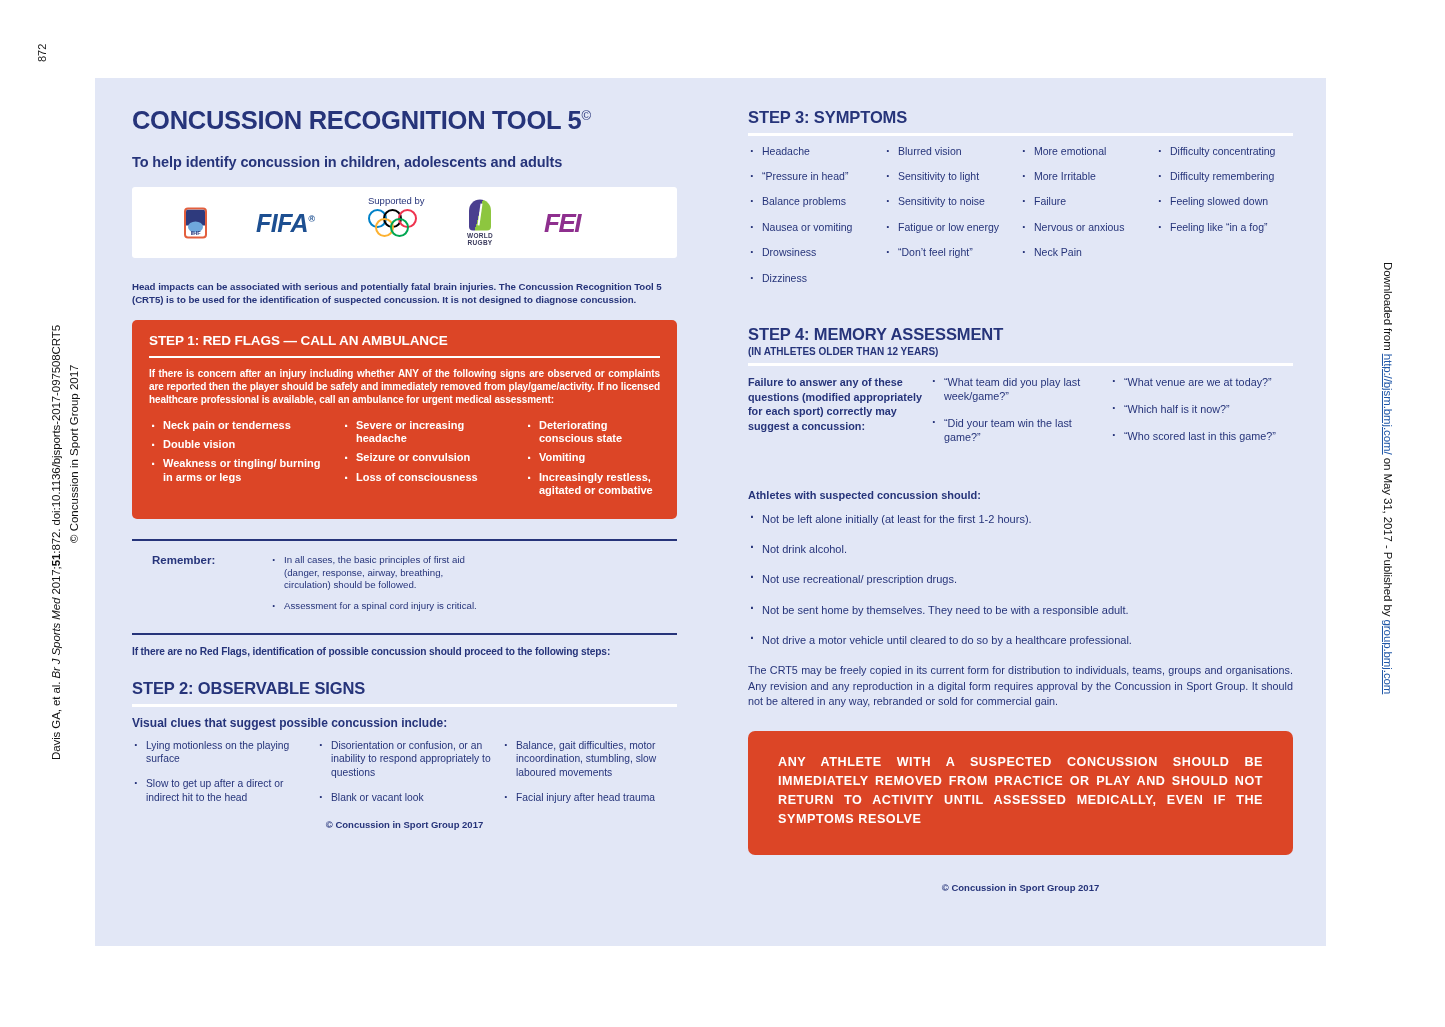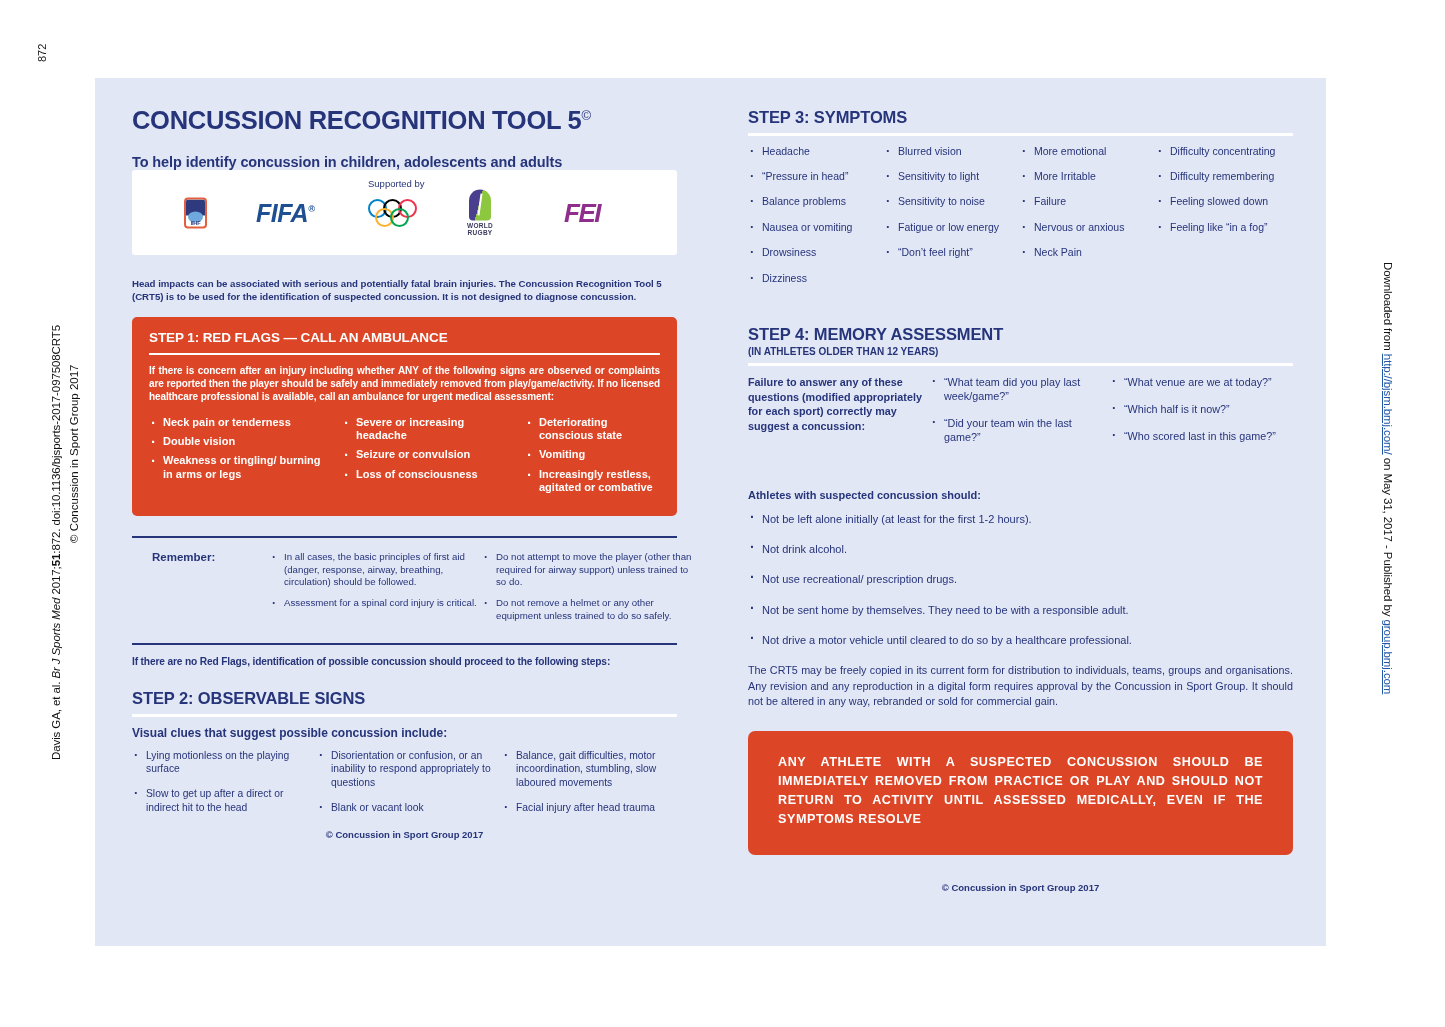--- a/index.html
+++ b/index.html
@@ -54,37 +54,37 @@
     letter-spacing: -0.3px; margin-top: 28px;
   }
   h1.title sup { font-size: 13px; vertical-align: super; font-weight: normal; }
   .subtitle {
     font-size: 14.5px; font-weight: bold; color: #26347a;
     margin-top: 19px; letter-spacing: -0.1px;
   }
 
   
   .logo-strip {
-    background: #ffffff; border-radius: 3px;
-    height: 85px; position: relative;
+    margin-top: 17px; background: #ffffff; border-radius: 3px;
+    height: 71px; position: relative;
   }
   .supported-by {
     position: absolute; left: 236px; top: 8px;
     font-size: 9.5px; color: #26347a;
   }
   .logo { position: absolute; top: 50%; transform: translateY(-50%); }
   .logo-iihf { left: 52px; }
   .logo-fifa { left: 124px; font-size: 25px; font-weight: bold; color: #1d4f91;
                letter-spacing: -0.5px; font-style: italic; }
   .logo-fifa sup { font-size: 9px; vertical-align: super; }
   .logo-olympic { left: 236px; }
   .logo-rugby { left: 335px; text-align: center; }
   .logo-rugby .wr-label { font-size: 6.5px; font-weight: bold; color: #3a3a5c;
                           letter-spacing: 0.3px; line-height: 1.15; margin-top: 1px; }
-  .logo-fei { left: 432px; font-size: 26px; font-weight: bold; color: #8e2f8e;
+  .logo-fei { left: 412px; font-size: 26px; font-weight: bold; color: #8e2f8e;
               font-style: italic; letter-spacing: -1.5px; }
 
   
   .sec-head {
     font-size: 15px; font-weight: bold; color: #26347a;
     letter-spacing: -0.1px;
   }
   .sec-head-lg { font-size: 16.5px; }
   .sec-sub { font-size: 10px; font-weight: bold; color: #26347a; margin-top: 2px; }
   .rule-white { height: 2.5px; background: #ffffff; margin: 6px 0 9px 0; }
@@ -329,26 +329,20 @@
       </div>
 
       <div class="remember-wrap">
         <div class="rule-navy"></div>
         <div class="remember-body">
           <div class="remember-label">Remember:</div>
           <div class="remember-col">
             <ul class="bl">
               <li>In all cases, the basic principles of first aid (danger, response, airway, breathing, circulation) should be followed.</li>
               <li>Assessment for a spinal cord injury is critical.</li>
-            </ul>
-          </div>
-          <div class="remember-col">
-            <ul class="bl">
-              <li>Do not attempt to move the player (other than required for airway support) unless trained to so do.</li>
-              <li>Do not remove a helmet or any other equipment unless trained to do so safely.</li>
             </ul>
           </div>
         </div>
         <div class="rule-navy"></div>
         <div class="noredflags">If there are no Red Flags, identification of possible concussion should proceed to the following steps:</div>
       </div>
 
       <div class="step2">
         <div class="sec-head sec-head-lg">STEP 2: OBSERVABLE SIGNS</div>
         <div class="rule-white"></div>

